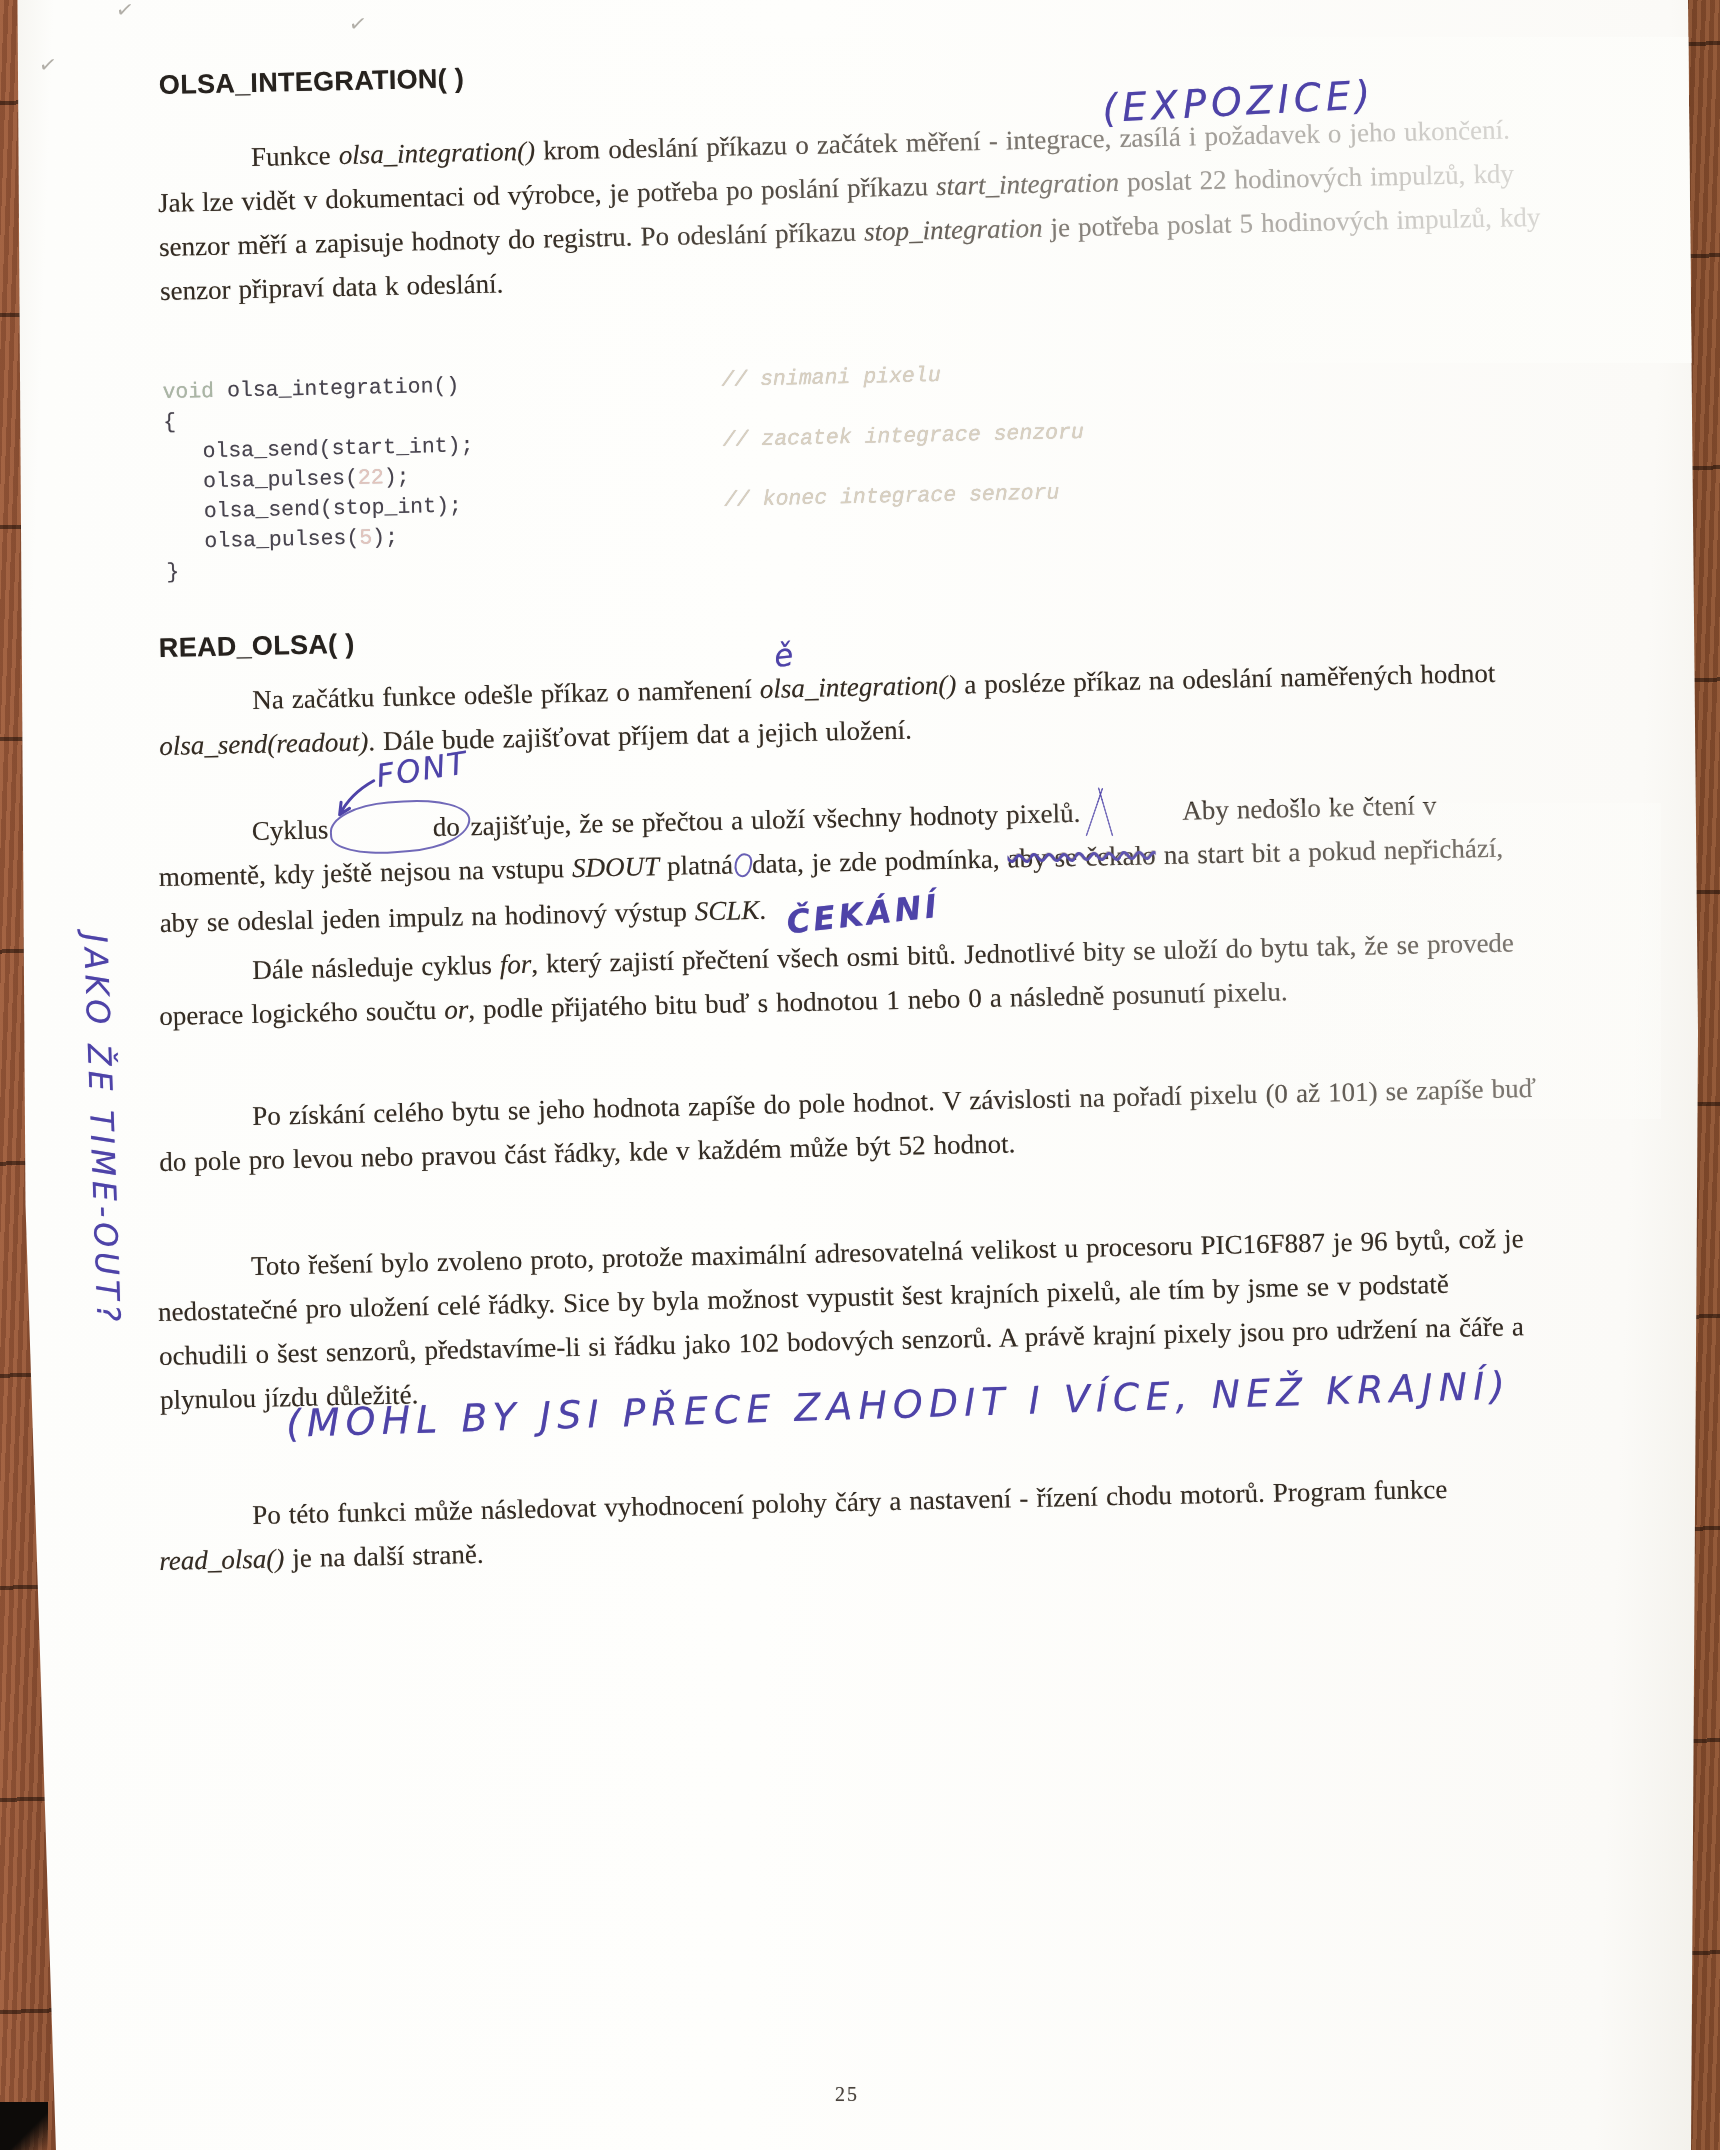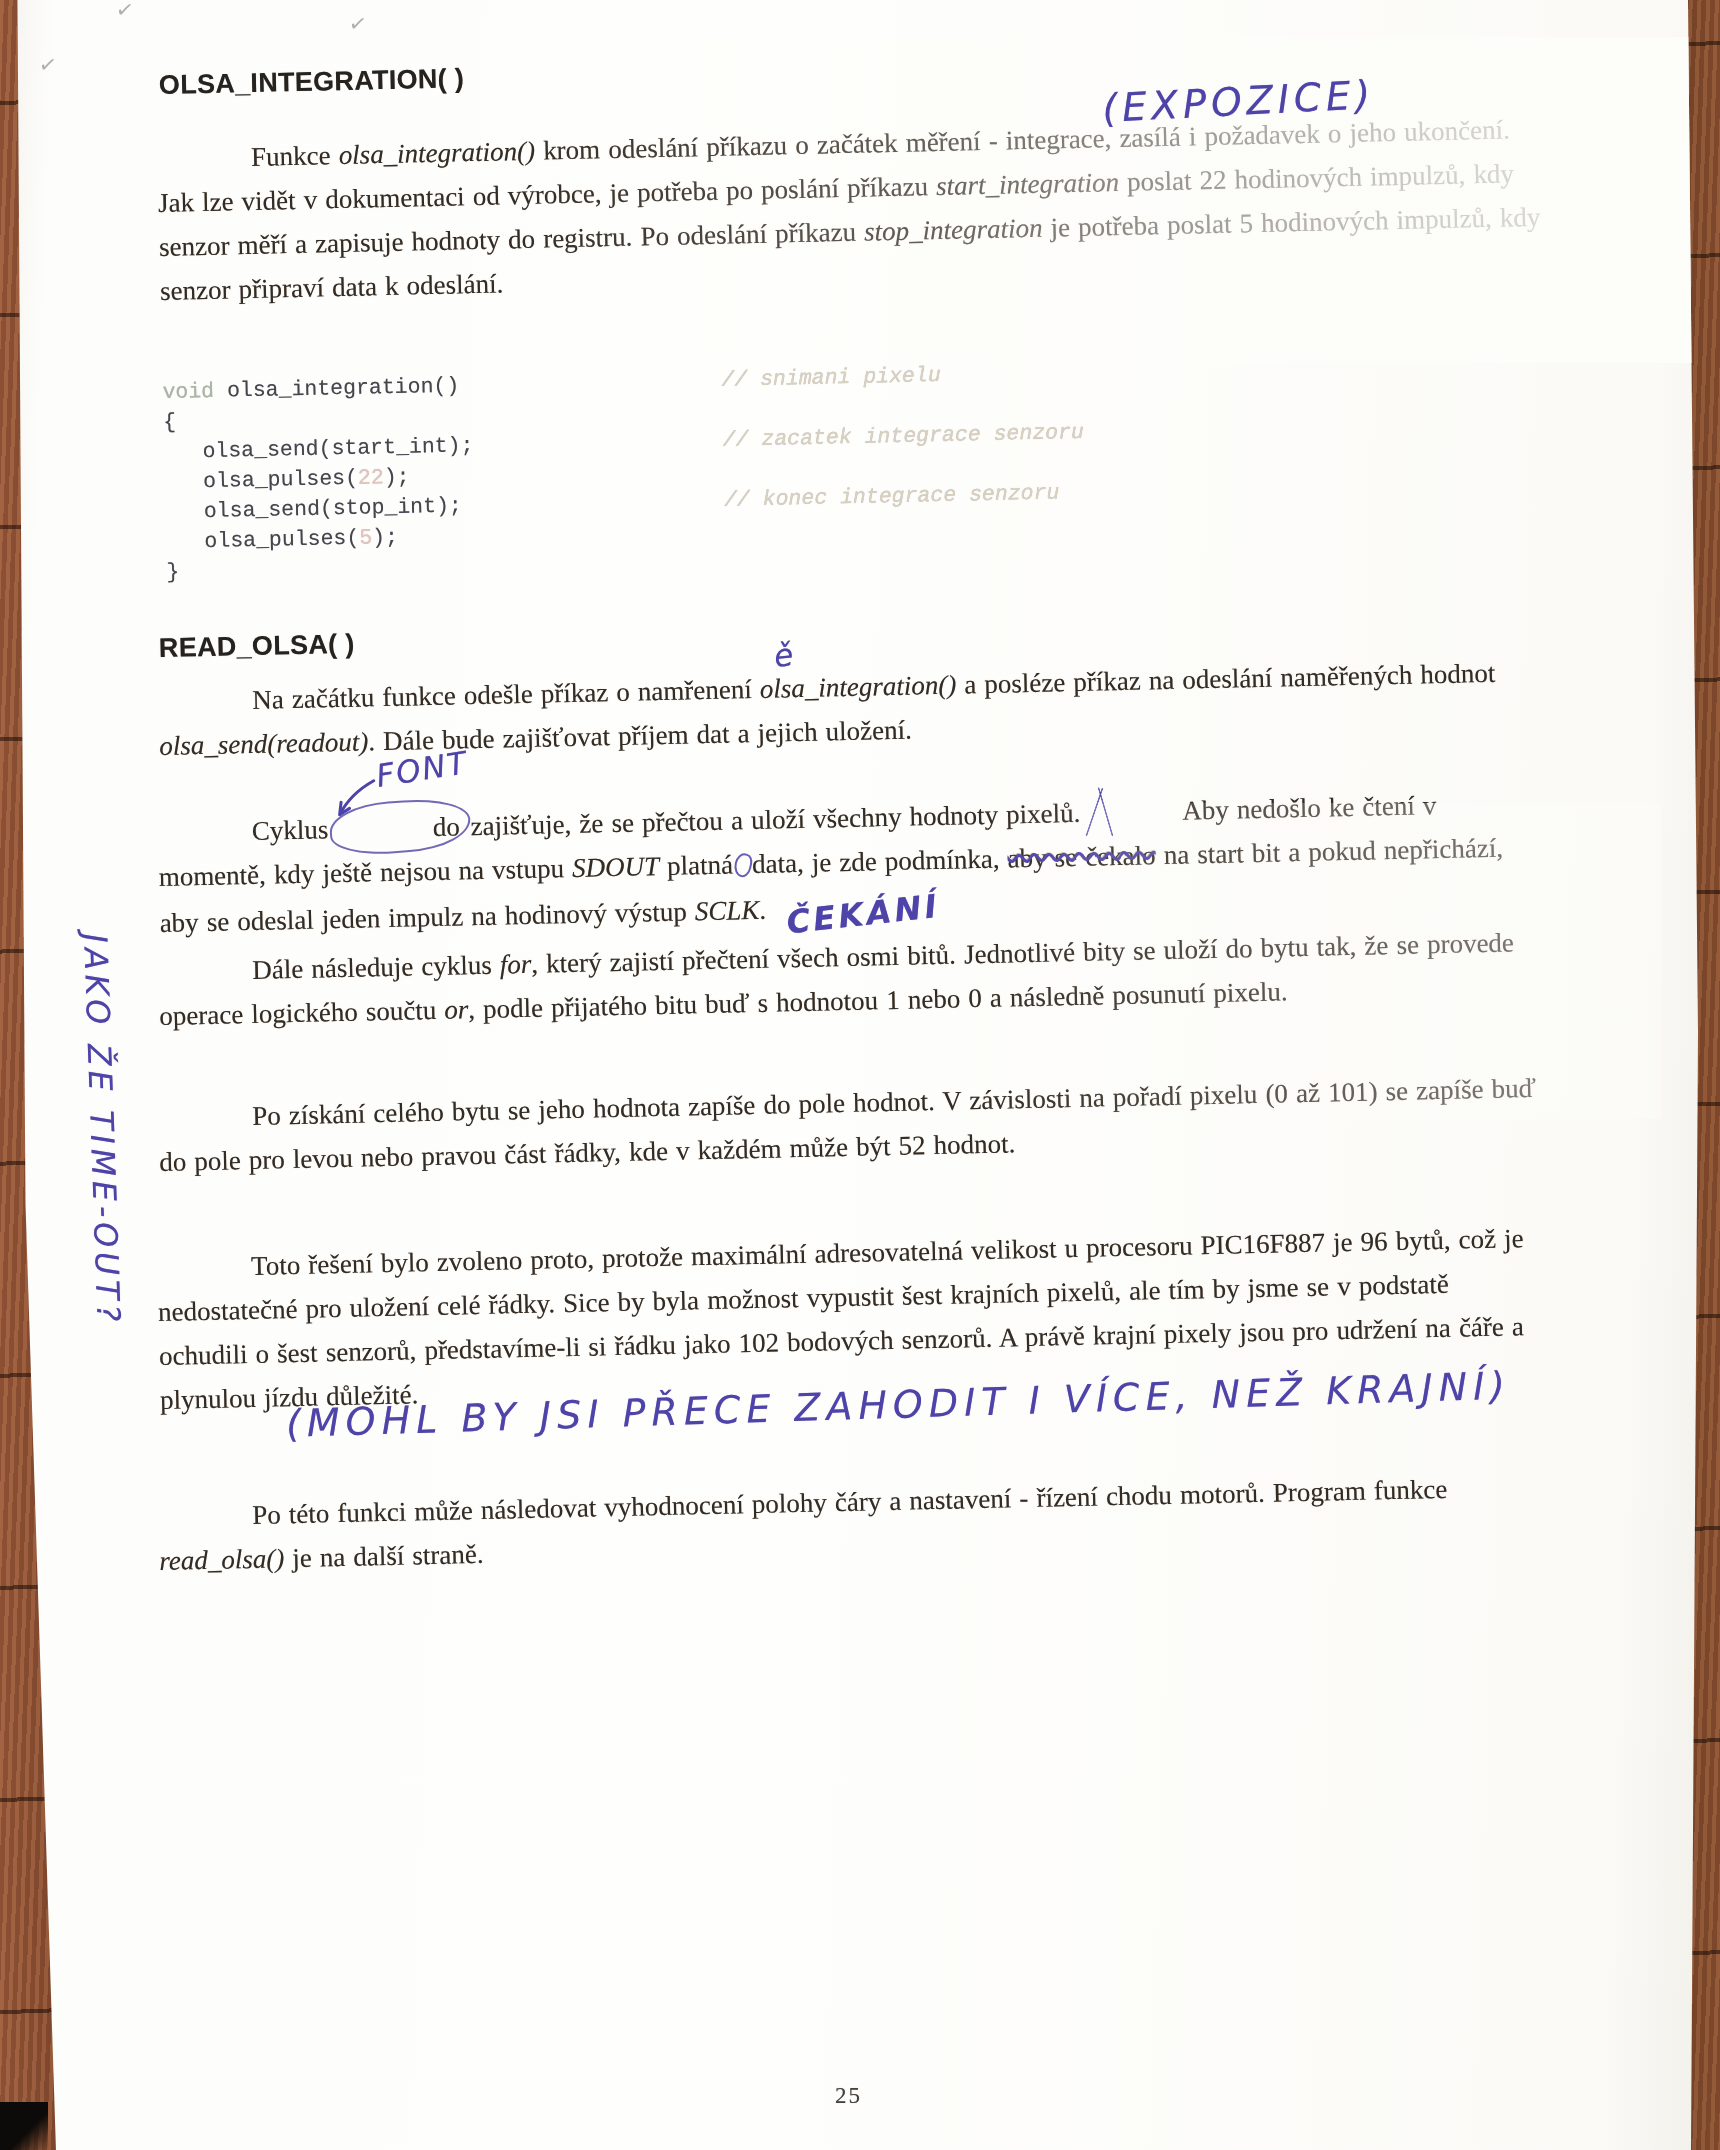--- a/index.html
+++ b/index.html
@@ -81,21 +81,21 @@
   .margin-note{left:114px;top:933px;font-size:32px;letter-spacing:4.7px;
     transform:rotate(88deg);transform-origin:0 0;}
   .mohl-note{left:286px;top:1402px;font-size:38px;letter-spacing:6px;transform:rotate(-1.8deg);transform-origin:0 50%;}
 
   
   .check{position:absolute;z-index:2;color:#b2afa8;font-family:"DejaVu Sans",sans-serif;
     font-size:21.5px;transform:rotate(8deg);}
 
   
   .page-num{position:absolute;left:835px;top:2083px;z-index:2;
-    font-family:"Liberation Serif",serif;font-size:23px;letter-spacing:2px;color:#49433d;
+    font-family:"Liberation Serif",serif;font-size:20px;letter-spacing:2px;color:#49433d;
     text-shadow:0 0 0.7px rgba(70,60,50,.5);}
 
   
   .fade{position:absolute;z-index:3;pointer-events:none;}
   .fade-a{left:524px;top:37px;width:1169px;height:326px;
     background:linear-gradient(to right,rgba(253,253,250,0) 0%,rgba(253,253,250,.25) 35%,rgba(253,253,250,.78) 78%,rgba(253,253,250,.88) 100%);}
   .fade-c{left:975px;top:803px;width:686px;height:316px;
     background:linear-gradient(to right,rgba(253,253,250,0) 0%,rgba(253,253,250,.42) 92%);}
 </style>
 </head>

